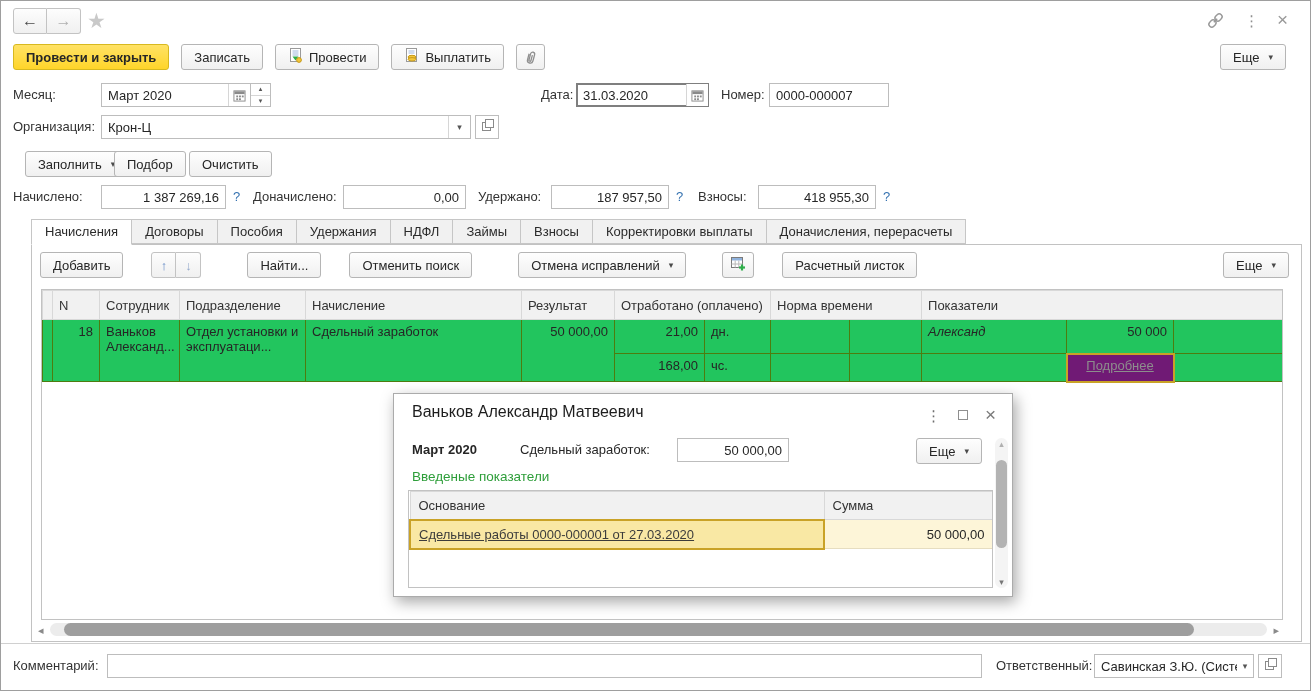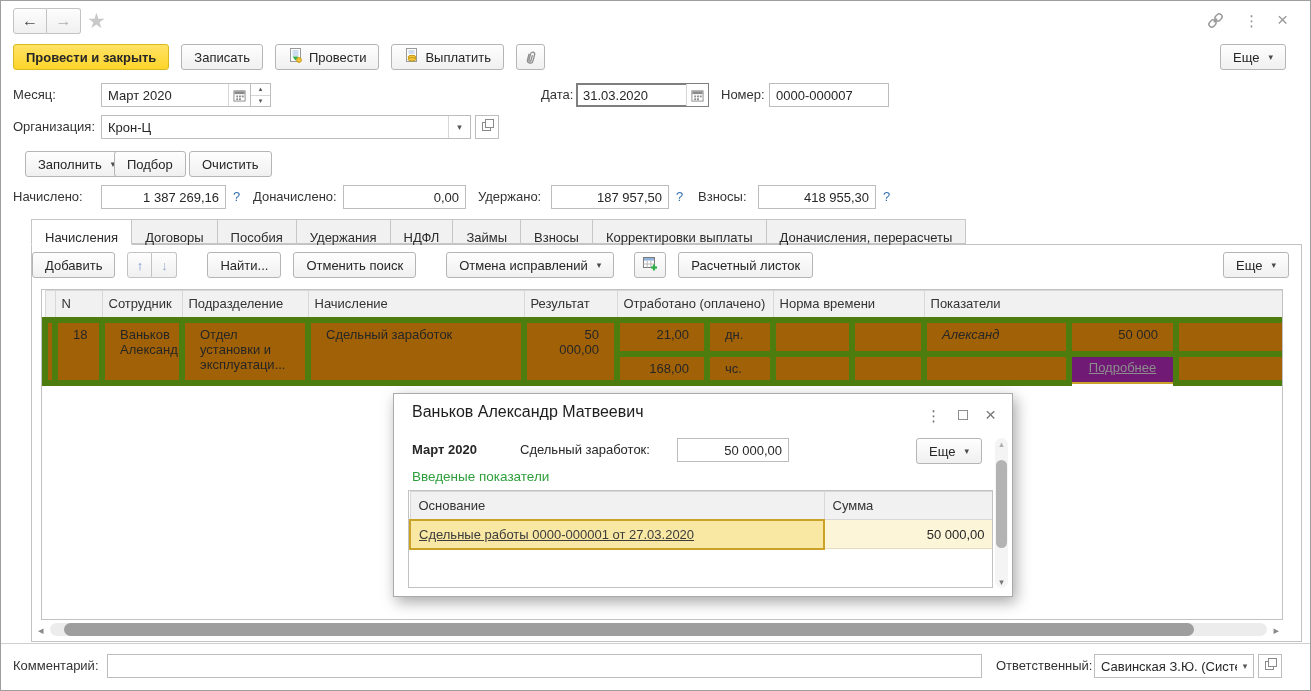--- a/index.html
+++ b/index.html
@@ -50,40 +50,40 @@
   .sq-btn { position:absolute; width:24px; height:24px; border:1px solid #bdbdbd; background:#fff;
     display:flex; align-items:center; justify-content:center; cursor:pointer; }
 
   .num-input { justify-content:flex-end; }
 
   .totrow { position:absolute; left:0; right:0; top:184px; height:26px; }
   .help { color:#3572b0; cursor:pointer; position:absolute; top:4px; }
 
   
   .tabs { position:absolute; left:30px; top:218px; display:flex; align-items:flex-end; z-index:3; }
-  .tab { height:25px; line-height:24px; padding:6px 13px; border:1px solid #c6c6c6; border-left:none;
+  .tab { height:25px; line-height:24px; padding:0 13px; border:1px solid #c6c6c6; border-left:none;
     background:#f1f1f1; cursor:pointer; white-space:nowrap; color:#2b2b2b; }
   .tab:first-child { border-left:1px solid #c6c6c6; }
   .tab.active { background:#fff; height:26px; border-bottom:1px solid #fff; margin-bottom:-1px; font-weight:400; }
 
   
   .panel { position:absolute; left:30px; top:243px; width:1271px; height:398px; border:1px solid #c2c2c2; background:#fff; z-index:2; }
-  .grid-toolbar { position:absolute; left:0; top:7px; display:flex; gap:12px; align-items:center; }
+  .grid-toolbar { position:absolute; left:8px; top:7px; display:flex; gap:28px; align-items:center; }
   .updown { display:flex; }
   .ud-btn { width:25px; height:26px; background:linear-gradient(#fdfdfd,#f0f0f0); border:1px solid #c3c3c3;
     display:flex; align-items:center; justify-content:center; font-weight:bold; }
   .ud-btn.up { border-radius:3px 0 0 3px; color:#5f86c4; }
   .ud-btn.down { border-radius:0 3px 3px 0; border-left:none; color:#93a9cc; }
   .grid-more { position:absolute; right:12px; top:7px; }
 
   .grid-wrap { position:absolute; left:9px; top:44px; width:1242px; height:331px; border:1px solid #c2c2c2; overflow:hidden; background:#fff; }
   table.grid { border-collapse:collapse; table-layout:fixed; width:1240px; }
   .grid th { background:#f1f1f1; border:1px solid #d8d8d8; font-weight:normal; text-align:left;
     padding:5px 6px; height:29px; color:#333; white-space:nowrap; overflow:hidden; }
-  .grid td { border:6px solid #4d7c0f; padding:4px 15px; vertical-align:top; background:#a16207; overflow:hidden; }
+  .grid td { border:1px solid #4d7c0f; padding:4px 6px; vertical-align:top; background:#22c55e; overflow:hidden; }
   .grid tr.r1 td { height:34px; }
   .grid tr.r2 td { height:28px; }
   .grid td.num { text-align:right; }
   .grid td.ital { font-style:italic; }
   .grid td.sel-cell { border:2px solid #c9a227; background:#701a75; text-align:center; padding:3px 4px; }
   .details-link { color:#8d8d8d; text-decoration:underline; cursor:pointer; }
 
   
   .hscroll { position:absolute; left:18px; right:34px; bottom:5px; height:13px; background:#ececec; border-radius:7px; }
   .hthumb { position:absolute; left:14px; top:0; height:13px; width:1130px; background:#9e9e9e; border-radius:7px; cursor:pointer; }

